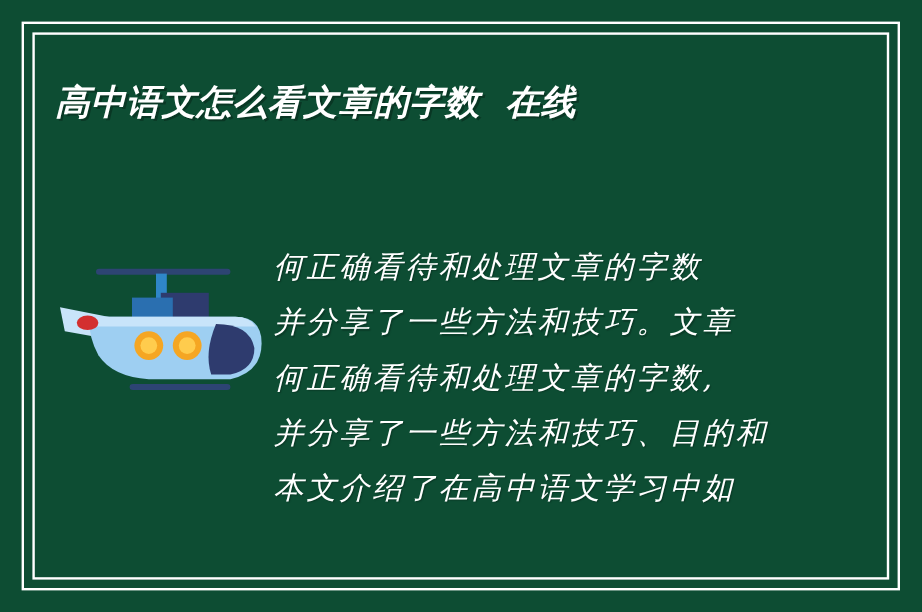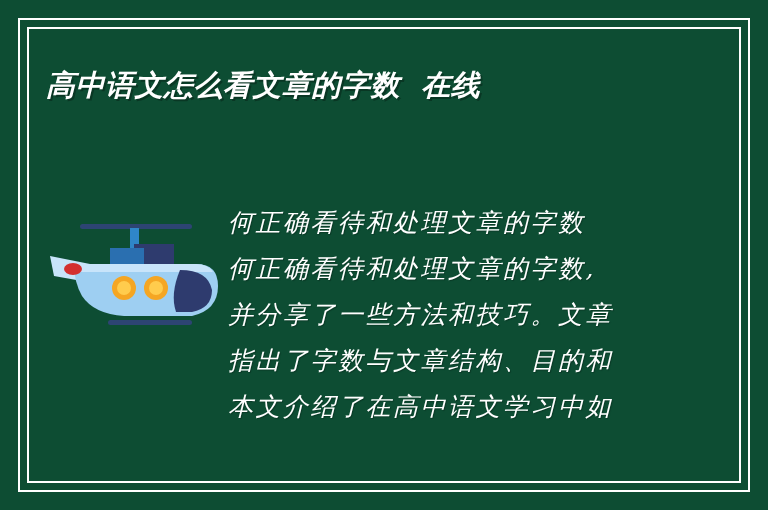--- a/index.html
+++ b/index.html
@@ -142,20 +142,20 @@
         <circle cx="110" cy="78" r="7" fill="#ffcc4d"></circle>
 
         <ellipse cx="27" cy="59" rx="9" ry="6" fill="#d32f2f"></ellipse>
 
         <rect x="62" y="110" width="84" height="5" rx="2.5" fill="#2d4473"></rect>
       </svg>
     </div>
 
     <div class="body-text">
       <div class="body-line">何正确看待和处理文章的字数</div>
+      <div class="body-line">并分享了一些方法和技巧。文章</div>
       <div class="body-line">何正确看待和处理文章的字数,</div>
-      <div class="body-line">并分享了一些方法和技巧。文章</div>
-      <div class="body-line">指出了字数与文章结构、目的和</div>
+      <div class="body-line">并分享了一些方法和技巧、目的和</div>
       <div class="body-line">本文介绍了在高中语文学习中如</div>
     </div>
 
   </div>
 </div>
 
 </body></html>

